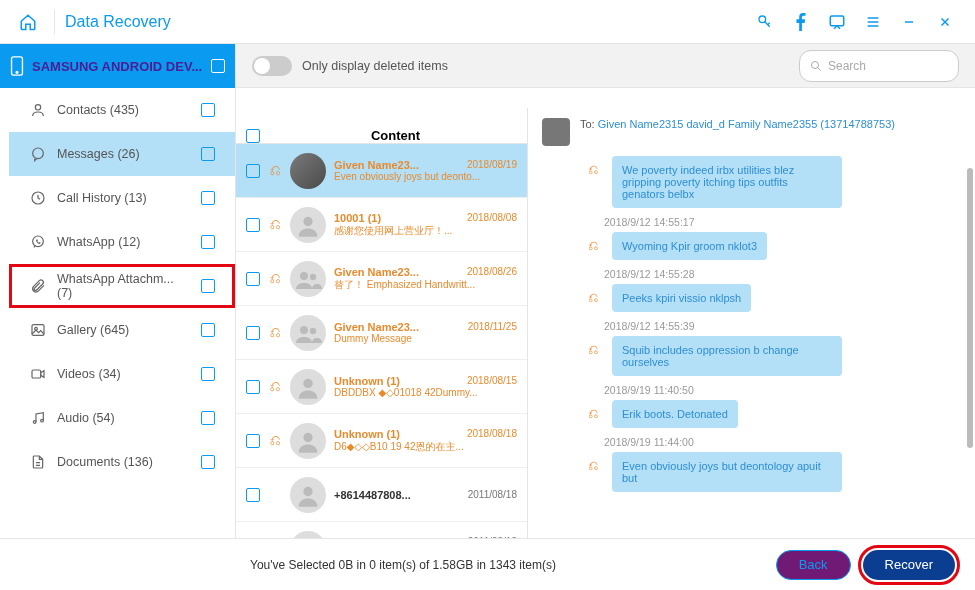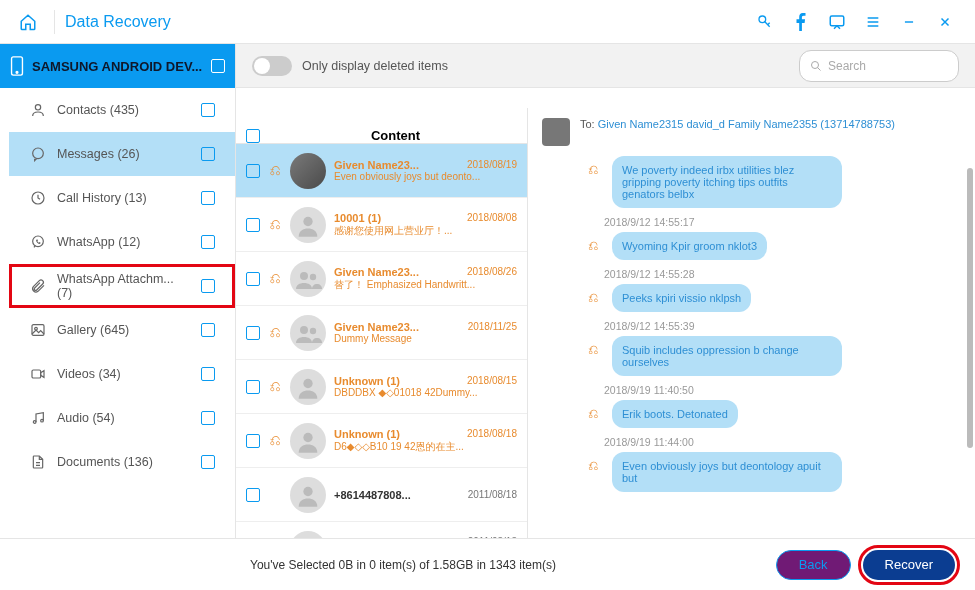--- a/index.html
+++ b/index.html
@@ -9,21 +9,21 @@
 .titlebar { height: 44px; display: flex; align-items: center; border-bottom: 1px solid #e5e5e5; padding: 0 12px; }
 .titlebar .home { width: 32px; height: 44px; display:flex; align-items:center; justify-content:center; color:#0a9af0; }
 .titlebar .divider { width:1px; height:24px; background:#e5e5e5; margin:0 10px; }
 .titlebar .title { color:#0a9af0; font-size:16px; font-weight:500; }
 .titlebar .spacer { flex:1; }
 .titlebar .ticon { width:36px; height:36px; display:flex; align-items:center; justify-content:center; color:#0a9af0; cursor:pointer; }
 
 
 .main { display:flex; height:calc(590px - 44px - 52px); }
 .sidebar { width:236px; border-right:1px solid #e5e5e5; }
-.device-bar { height:44px; background:#0a9af0; color:#0f172a; display:flex; align-items:center; padding:0 10px; font-size:13px; font-weight:bold; gap:8px; }
+.device-bar { height:44px; background:#0a9af0; color:#4c1d95; display:flex; align-items:center; padding:0 10px; font-size:13px; font-weight:bold; gap:8px; }
 .device-bar .device-name { flex:1; overflow:hidden; text-overflow:ellipsis; white-space:nowrap; }
 .device-bar .chk { width:14px; height:14px; border:1.5px solid #fff; border-radius:2px; }
 
 .cat-list { }
 .cat { height:44px; display:flex; align-items:center; padding:0 20px; gap:10px; font-size:12.5px; color:#555; cursor:pointer; border-bottom:0;margin-left:9px; }
 .cat.sel { background:#b3dff7; }
 .cat .ic { width:18px; height:18px; color:#666; display:flex; align-items:center; justify-content:center; }
 .cat .lbl { flex:1; }
 .cat .cchk { width:14px; height:14px; border:1.5px solid #0a9af0; border-radius:2px; }
 .cat.highlighted { outline:3px solid #e30613; outline-offset:-3px; }
@@ -60,21 +60,21 @@
 
 .detail { flex:1; display:flex; flex-direction:column; background:#fff; position:relative; }
 .dhdr { padding:10px 14px; display:flex; gap:10px; align-items:flex-start; font-size:11px; }
 .dhdr .davatar { width:28px; height:28px; border-radius:4px; background:#777; }
 .dhdr .to { color:#555; }
 .dhdr .names { color:#2e8fd4; }
 .chat { flex:1; overflow:hidden; padding:0 16px 10px 16px; }
 .ts { font-size:10.5px; color:#999; margin:8px 0 4px 60px; }
 .bubble-row { display:flex; align-items:flex-start; gap:8px; margin-bottom:4px; }
 .bubble-row .ric { width:16px; height:16px; color:#e88b2e; font-size:13px; margin-top:6px; }
-.bubble { background:#b3dff7; color:#2e8fd4; font-size:11px; padding:8px 10px; border-radius:12px; max-width:230px; }
+.bubble { background:#b3dff7; color:#2e8fd4; font-size:11px; padding:8px 10px; border-radius:4px; max-width:230px; }
 .scrollbar { position:absolute; right:2px; top:0; bottom:0; width:6px; }
 .scrollthumb { position:absolute; right:0; width:6px; background:#bbb; border-radius:3px; top:60px; height:280px; }
 
 
 .footer { height:52px; border-top:1px solid #e5e5e5; display:flex; align-items:center; padding:0 20px; gap:12px; font-size:12px; color:#333; background:#fff; }
 .footer .status { flex:1; margin-left:230px; }
 .btn { height:30px; padding:0 22px; border-radius:15px; font-size:13px; display:flex; align-items:center; justify-content:center; cursor:pointer; }
 .btn.back { border:1.5px solid #0a9af0; color:#0a9af0; background:#701a75; }
 .btn.recover { background:#0b3d91; color:#fff; outline:3px solid #e30613; outline-offset:2px; }
 

